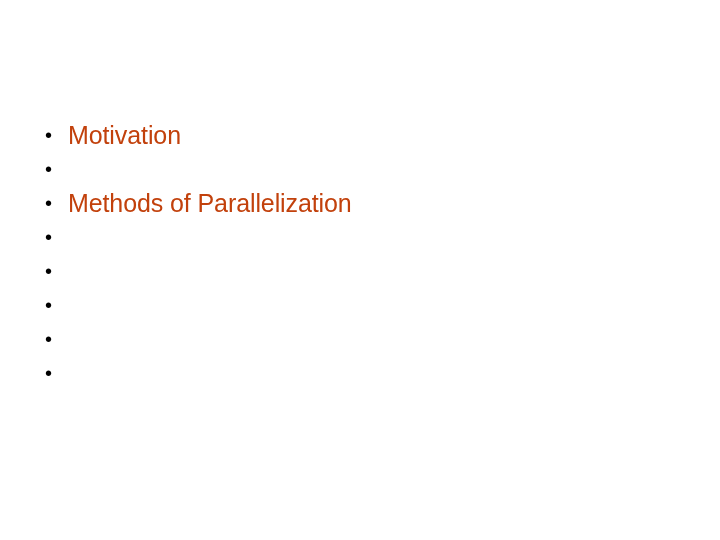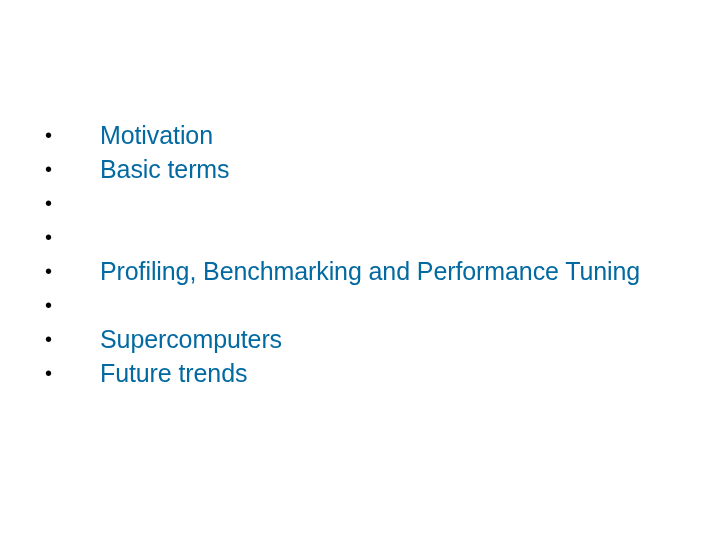--- a/index.html
+++ b/index.html
@@ -48,64 +48,60 @@
     height: 34px;
     line-height: 34px;
     text-align: left;
     font-size: 20px;
     color: #000000;
   }
   .bullet-text {
     display: inline-block;
     font-size: 25px;
     line-height: 34px;
-    color: #0369a1;
+    color: #c2410c;
     letter-spacing: -0.1px;
-    margin-left: 32px;
   }
 </style>
 </head>
 <body>
 
 <div class="slide">
   <div class="content-placeholder">
     <ul class="bullet-list">
 
       <li class="bullet-item">
         <span class="bullet-marker">•</span>
         <span class="bullet-text">Motivation</span>
       </li>
 
       <li class="bullet-item">
         <span class="bullet-marker">•</span>
-        <span class="bullet-text">Basic terms</span>
+      </li>
+
+      <li class="bullet-item">
+        <span class="bullet-marker">•</span>
+        <span class="bullet-text">Methods of Parallelization</span>
       </li>
 
       <li class="bullet-item">
         <span class="bullet-marker">•</span>
       </li>
 
       <li class="bullet-item">
         <span class="bullet-marker">•</span>
       </li>
 
       <li class="bullet-item">
         <span class="bullet-marker">•</span>
-        <span class="bullet-text">Profiling, Benchmarking and Performance Tuning</span>
       </li>
 
       <li class="bullet-item">
         <span class="bullet-marker">•</span>
       </li>
 
       <li class="bullet-item">
         <span class="bullet-marker">•</span>
-        <span class="bullet-text">Supercomputers</span>
-      </li>
-
-      <li class="bullet-item">
-        <span class="bullet-marker">•</span>
-        <span class="bullet-text">Future trends</span>
       </li>
 
     </ul>
   </div>
 </div>
 
 </body></html>

